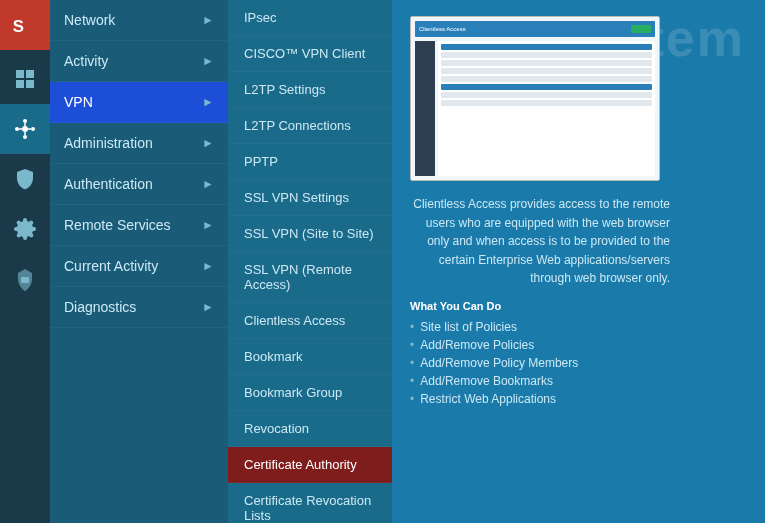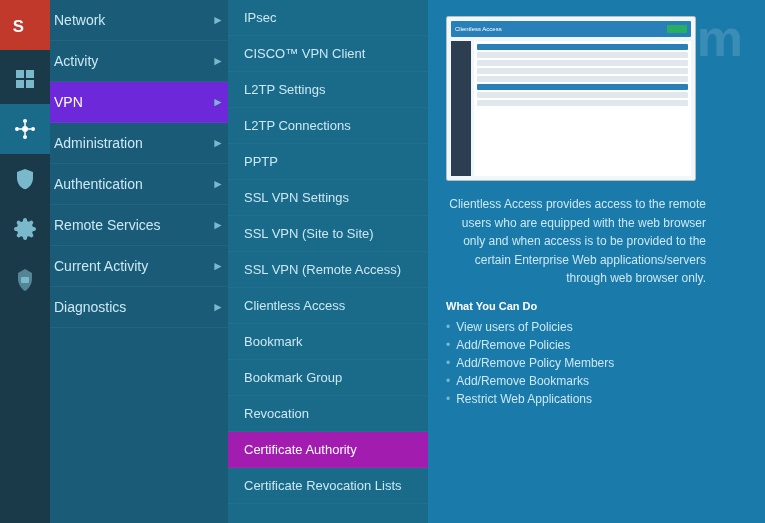--- a/index.html
+++ b/index.html
@@ -58,53 +58,53 @@
       width: 178px;
       background: #1a5c78;
       flex-shrink: 0;
       display: flex;
       flex-direction: column;
     }
     .main-nav-item {
       display: flex;
       align-items: center;
       justify-content: space-between;
-      padding: 12px 4px;
+      padding: 12px 14px;
       color: #cce8f4;
       font-size: 14px;
       cursor: pointer;
       border-bottom: 1px solid rgba(255,255,255,0.05);
     }
     .main-nav-item.active {
-      background: #6d28d9;
+      background: #1d4ed8;
       color: #fff;
     }
     .main-nav-item .chevron {
       font-size: 12px;
       color: #7ab8cc;
     }
 
     
     .sub-nav {
-      width: 200px;
+      width: 164px;
       background: #1a6b8a;
       flex-shrink: 0;
       overflow-y: auto;
       display: flex;
       flex-direction: column;
     }
     .sub-nav-item {
       padding: 10px 16px;
       color: #cce8f4;
       font-size: 13px;
       cursor: pointer;
       border-bottom: 1px solid rgba(255,255,255,0.04);
     }
     .sub-nav-item.active {
-      background: #a21caf;
+      background: #7f1d1d;
       color: #fff;
     }
 
     
     .content-area {
       flex: 1;
       background: #1a7aaa;
       padding: 16px 18px;
       position: relative;
       overflow: hidden;
@@ -366,21 +366,21 @@
       </div>
     </div>
   </div>
 
   <p class="description-text">Clientless Access provides access to the remote users who are equipped with the web browser only and when access is to be provided to the certain Enterprise Web applications/servers through web browser only.</p>
 
   <div class="what-you-can-do">What You Can Do</div>
 
   <ul class="bullet-list">
     <li>
-        <span>View users of Policies</span>
+        <span>Site list of Policies</span>
       </li>
     <li>
         <span>Add/Remove Policies</span>
       </li>
     <li>
         <span>Add/Remove Policy Members</span>
       </li>
     <li>
         <span>Add/Remove Bookmarks</span>
       </li>

